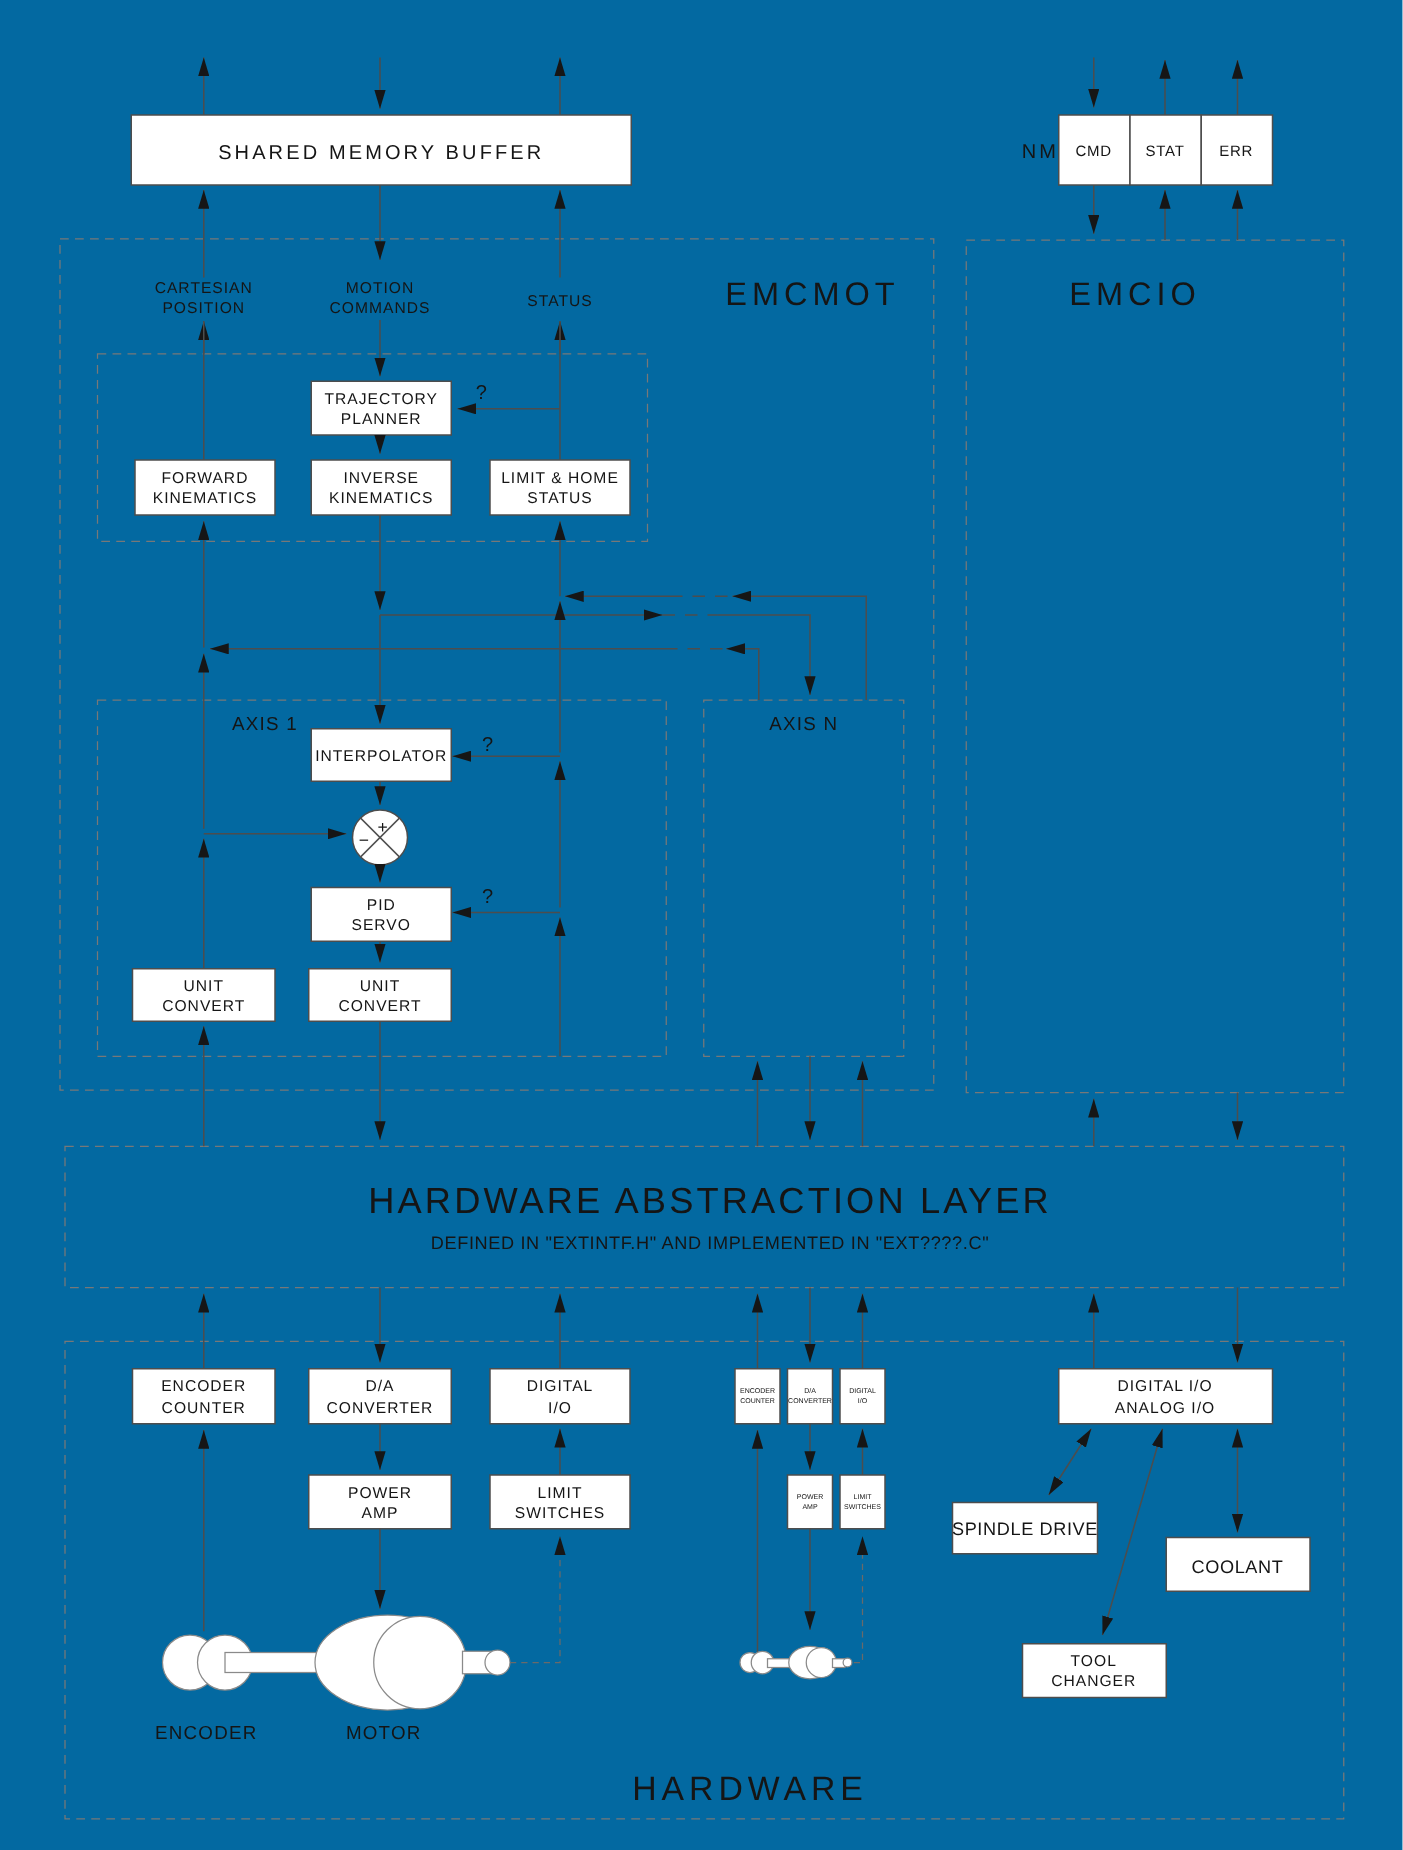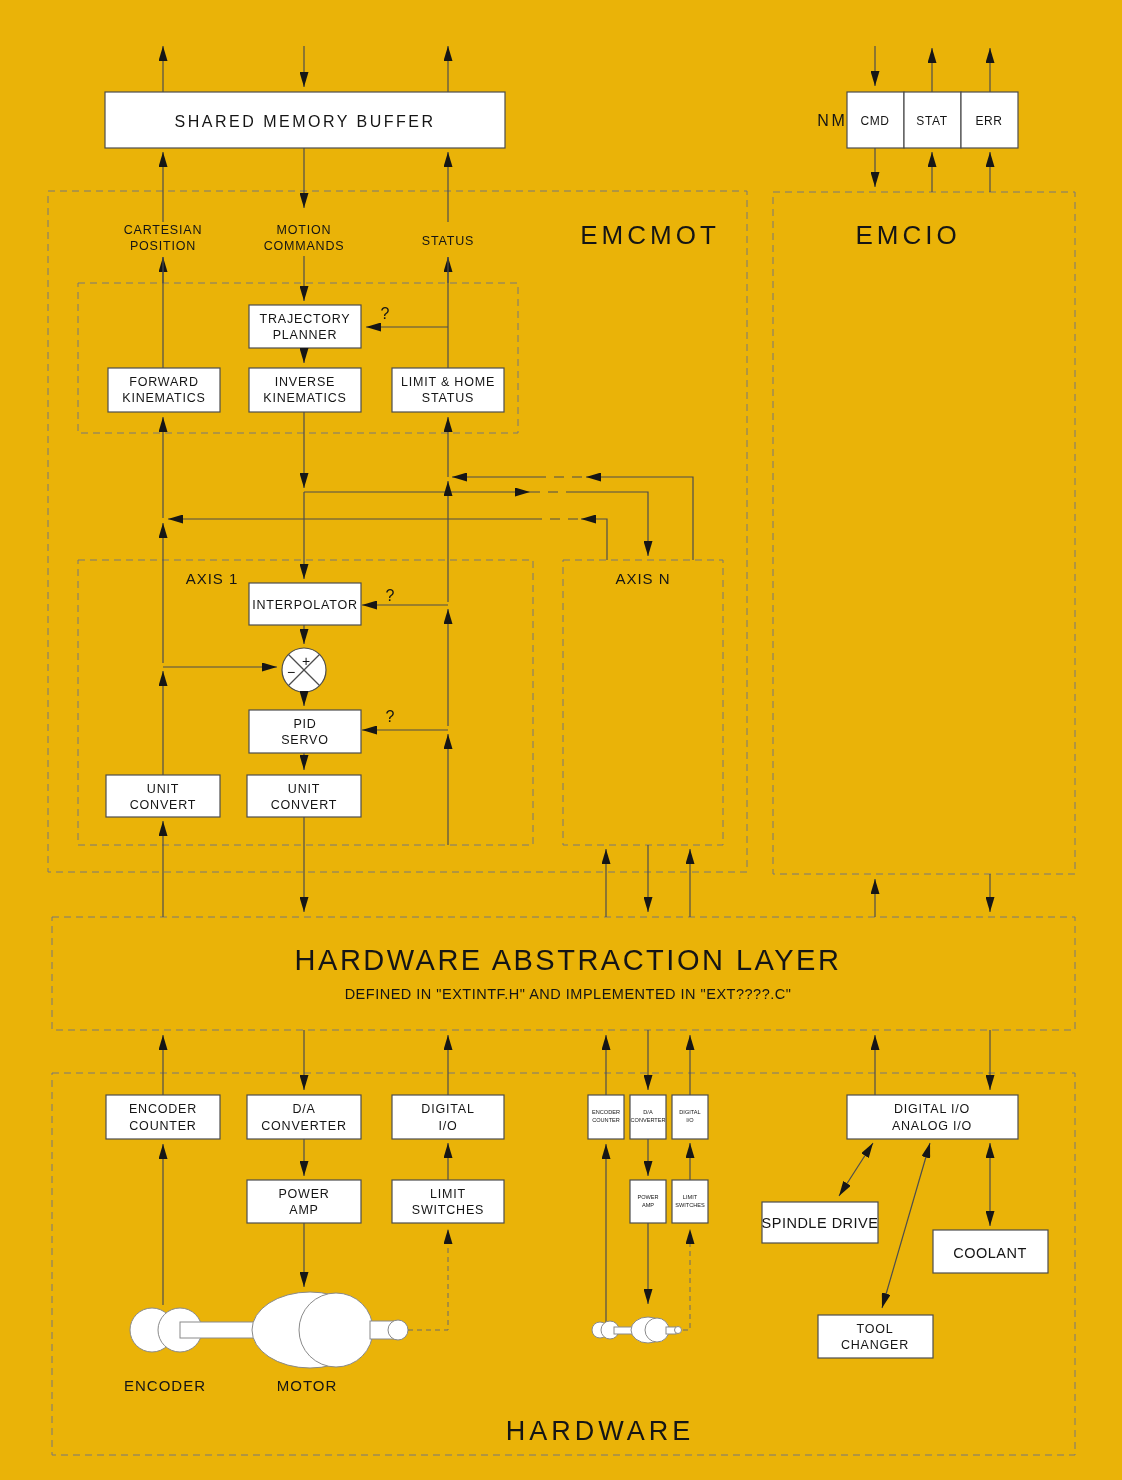--- a/index.html
+++ b/index.html
@@ -1,16 +1,16 @@
 <!DOCTYPE html>
 <html><head>
 <meta charset="utf-8">
 <style>
   html,body{margin:0;padding:0;background:#ffffff;}
-  .stage{position:relative;width:1122px;height:1480px;background:#eab308;overflow:hidden;}
+  .stage{position:relative;width:1122px;height:1480px;background:#0369a1;overflow:hidden;}
   svg{position:absolute;left:0;top:0;}
   .box{fill:#ffffff;stroke:#4d4d4d;stroke-width:1.2;}
   .dbox{fill:none;stroke:#787878;stroke-width:1;stroke-dasharray:7 5;}
   .wire{stroke:#4d4d4d;stroke-width:1.2;fill:none;}
   .wgap{stroke:#4d4d4d;stroke-width:1.2;fill:none;stroke-dasharray:10 8;}
   .wdash{stroke:#6a6a6a;stroke-width:1;fill:none;stroke-dasharray:5 4;}
   .mech{fill:#ffffff;stroke:#8a8a8a;stroke-width:1;}
   text{font-family:"Liberation Sans","DejaVu Sans",sans-serif;fill:#151515;text-anchor:middle;}
   .t12{font-size:12.5px;letter-spacing:0.8px;}
   .t11{font-size:12px;letter-spacing:0.6px;}

